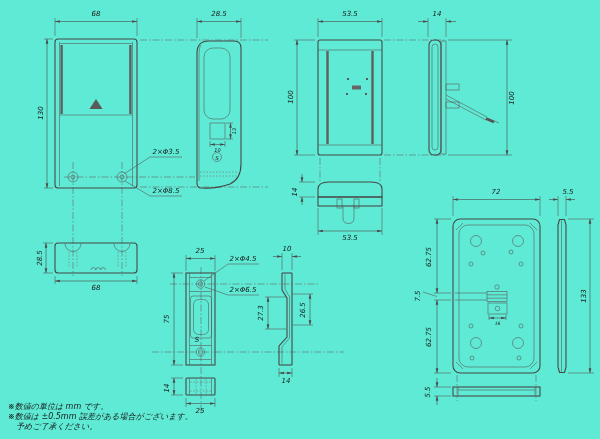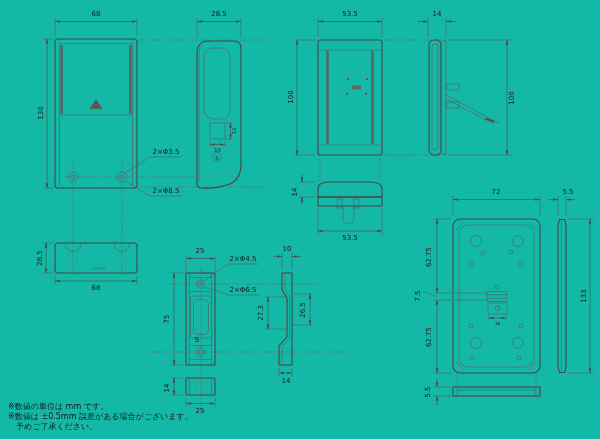--- a/index.html
+++ b/index.html
@@ -1,16 +1,16 @@
 <!DOCTYPE html>
 <html><head>
 <meta charset="utf-8">
 <style>
   html,body{margin:0;padding:0;background:#fff;}
-  .page{width:600px;height:439px;background:#14b8a6;position:relative;overflow:hidden;}
+  .page{width:600px;height:439px;background:#5eead4;position:relative;overflow:hidden;font-style:italic;}
   svg{display:block;}
   text{font-family:"DejaVu Sans","Liberation Sans",sans-serif;fill:#1a1a1a;}
   .dt{font-size:7px;text-anchor:middle;}
   .dts{font-size:5px;text-anchor:middle;}
   .smark{font-size:7px;text-anchor:middle;}
   .smark2{font-size:5.5px;text-anchor:middle;}
   .note{font-size:8px;}
   .ol{fill:none;stroke:#474747;stroke-width:1.1;}
   .tl{fill:none;stroke:#5a5a5a;stroke-width:0.6;}
   .thick{fill:none;stroke:#5f5f5f;stroke-width:2.4;}

